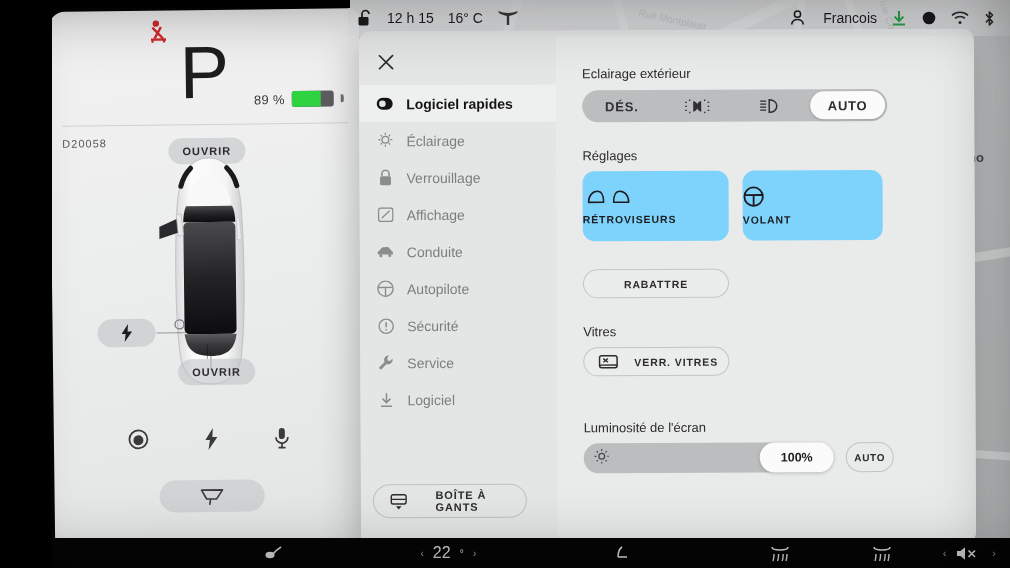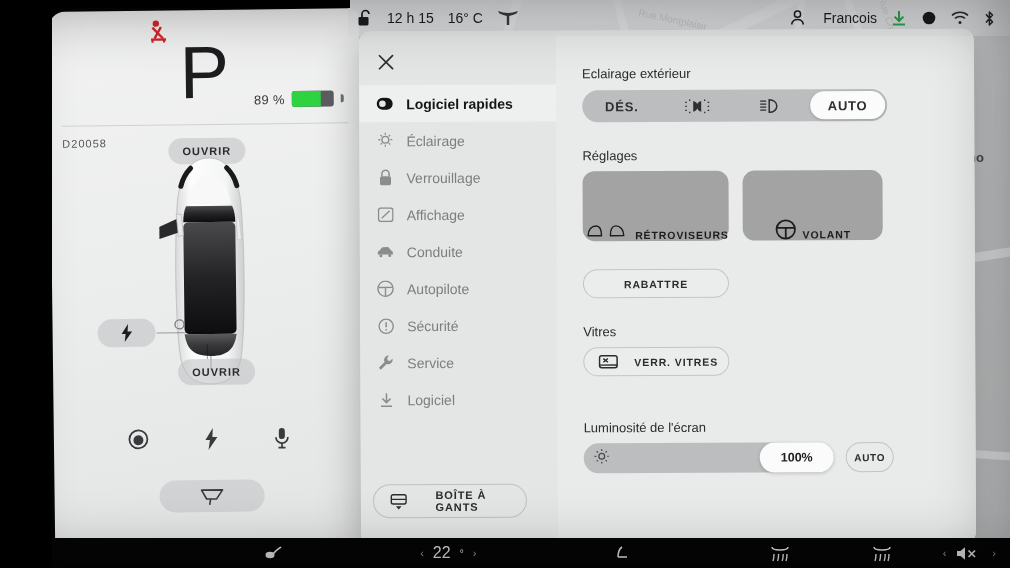--- a/index.html
+++ b/index.html
@@ -208,25 +208,25 @@
     font-size: 13px; font-weight: 700; letter-spacing: .8px;
     color: #2f2f31;
     border-radius: 14px;
   }
   .seg.sel { background: #fbfbfb; box-shadow: 0 1px 3px rgba(0,0,0,.18); }
 
   .group-label { font-size: 13px; color:#2c2c2e; margin: 26px 0 8px; }
 
   #settings-row { display: flex; gap: 14px; }
   .big-card {
-    background: #a3a3a3;
+    background: #7dd3fc;
     border-radius: 12px;
     height: 70px;
-    display: flex; 
-    align-items: flex-end; justify-content: center;
+    display: flex; flex-direction: column;
+    align-items: flex-start; justify-content: center;
     gap: 6px;
     color: #1d1d1f;
   }
   .card-label { font-size: 10.5px; font-weight: 700; letter-spacing: .9px; }
   #card-mirrors { width: 146px; }
   #card-wheel { width: 140px; }
   .outline-btn {
     border: 1px solid rgba(0,0,0,.17);
     border-radius: 16px;
     height: 29px;

